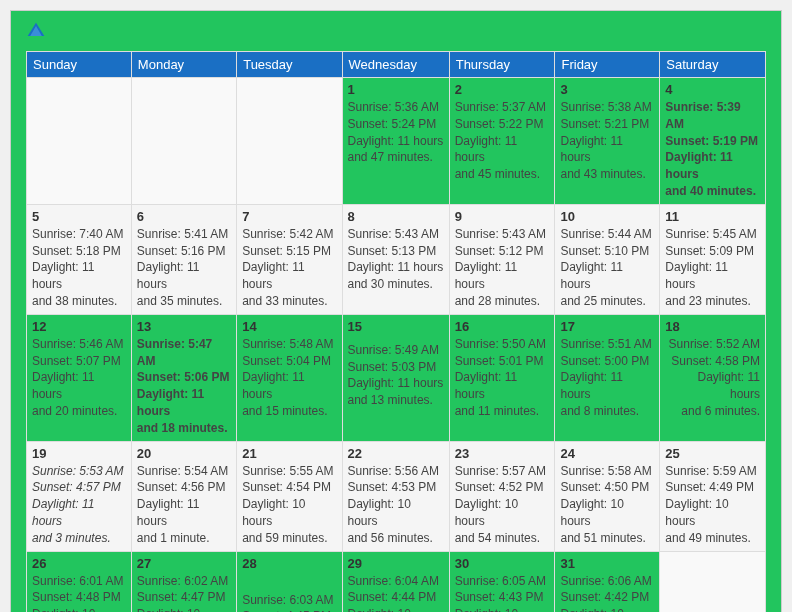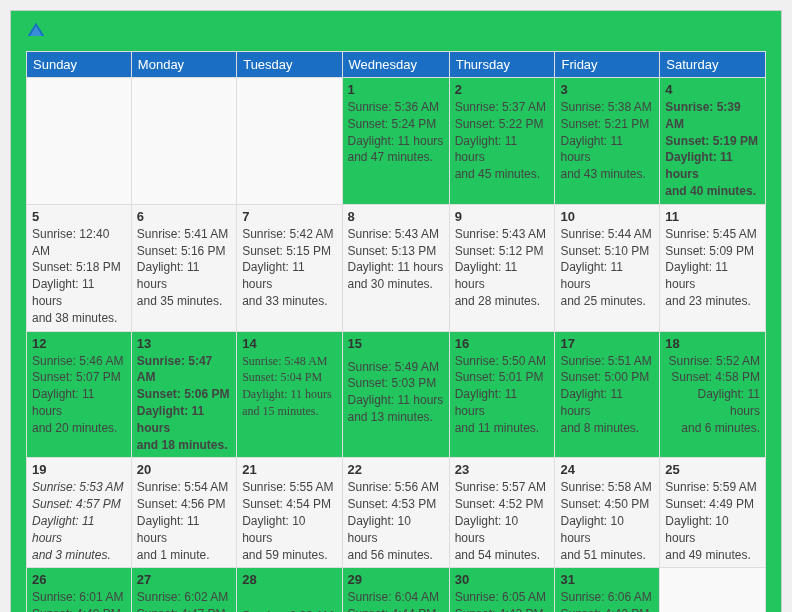--- a/index.html
+++ b/index.html
@@ -164,21 +164,21 @@
             <span class="day-number">4</span>
             <div class="cell-content" style="white-space: pre-line; font-weight: bold;">Sunrise: 5:39 AM
 Sunset: 5:19 PM
 Daylight: 11 hours
 and 40 minutes.</div>
           </td>
         </tr>
         <tr class="row-shaded">
           <td>
             <span class="day-number">5</span>
-            <div class="cell-content" style="white-space: pre-line;">Sunrise: 12:40 AM
+            <div class="cell-content" style="white-space: pre-line;">Sunrise: 7:40 AM
 Sunset: 5:18 PM
 Daylight: 11 hours
 and 38 minutes.</div>
           </td>
           <td>
             <span class="day-number">6</span>
             <div class="cell-content" style="white-space: pre-line;">Sunrise: 5:41 AM
 Sunset: 5:16 PM
 Daylight: 11 hours
 and 35 minutes.</div>
@@ -229,21 +229,21 @@
           </td>
           <td>
             <span class="day-number">13</span>
             <div class="cell-content" style="white-space: pre-line; font-weight: bold;">Sunrise: 5:47 AM
 Sunset: 5:06 PM
 Daylight: 11 hours
 and 18 minutes.</div>
           </td>
           <td>
             <span class="day-number">14</span>
-            <div class="cell-content" style="white-space: pre-line; font-family: Liberation Serif, serif;">Sunrise: 5:48 AM
+            <div class="cell-content" style="white-space: pre-line;">Sunrise: 5:48 AM
 Sunset: 5:04 PM
 Daylight: 11 hours
 and 15 minutes.</div>
           </td>
           <td>
             <span class="day-number">15</span>
             <div class="cell-content" style="white-space: pre-line; margin-top: 8px;">Sunrise: 5:49 AM
 Sunset: 5:03 PM
 Daylight: 11 hours
 and 13 minutes.</div>

